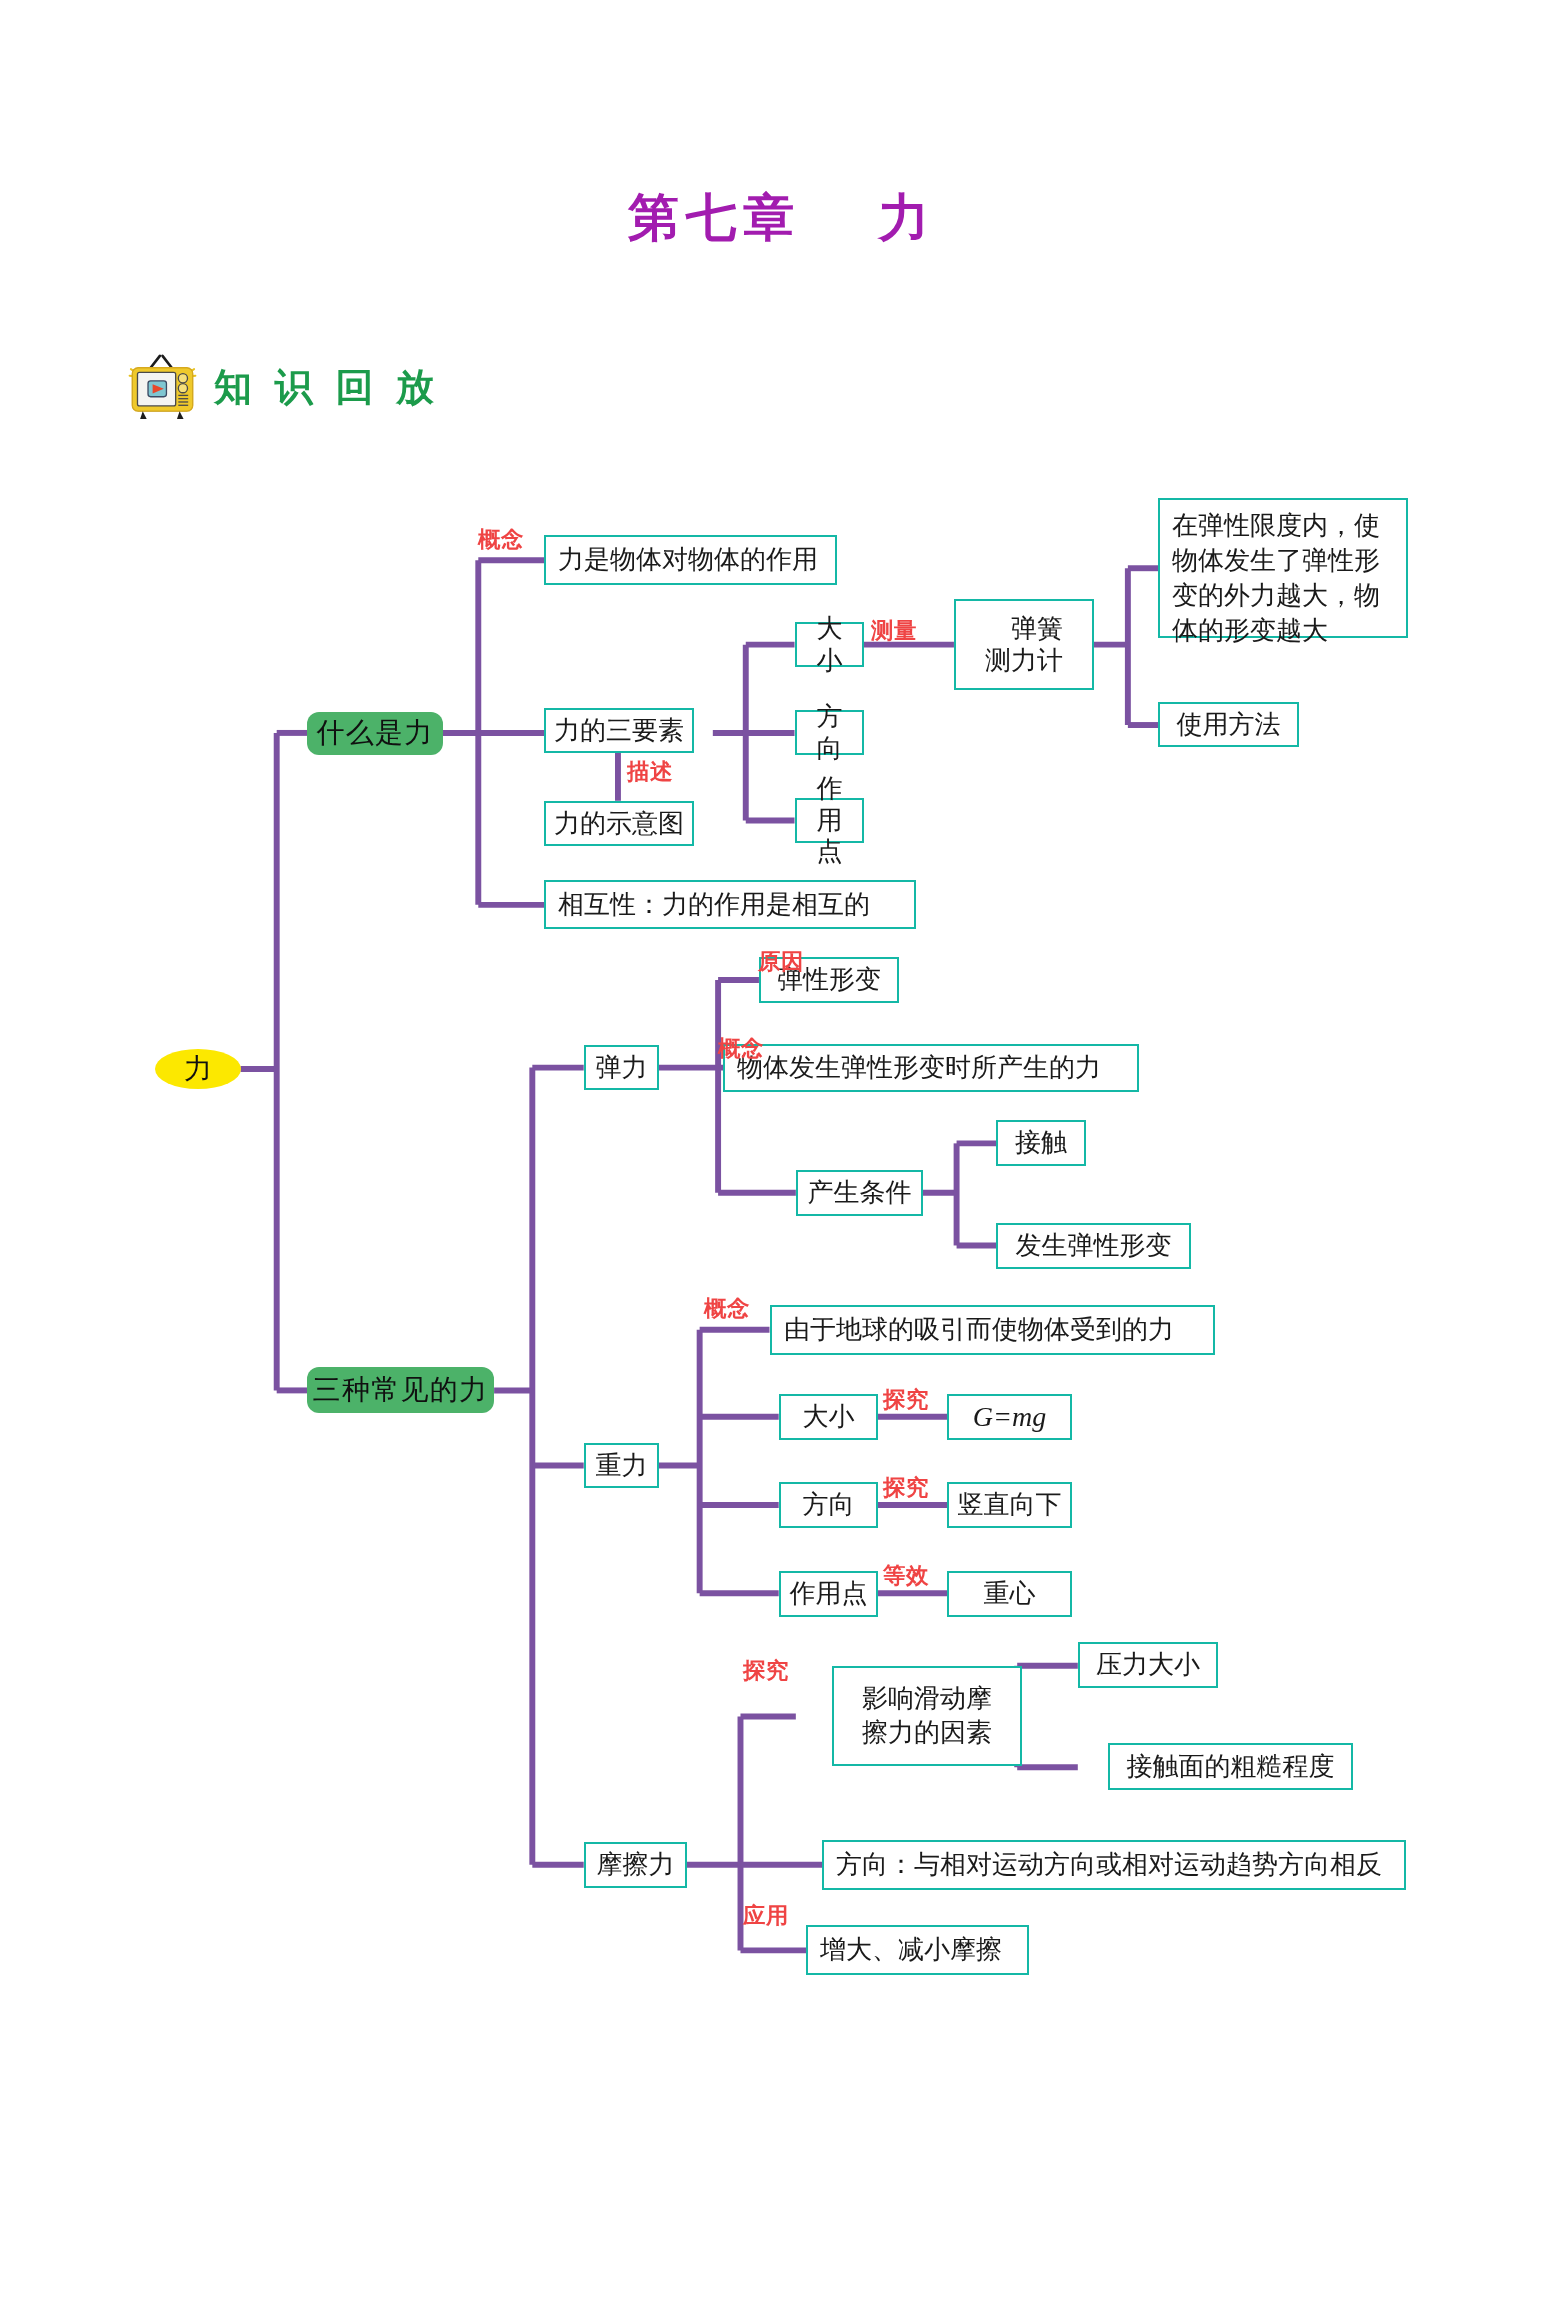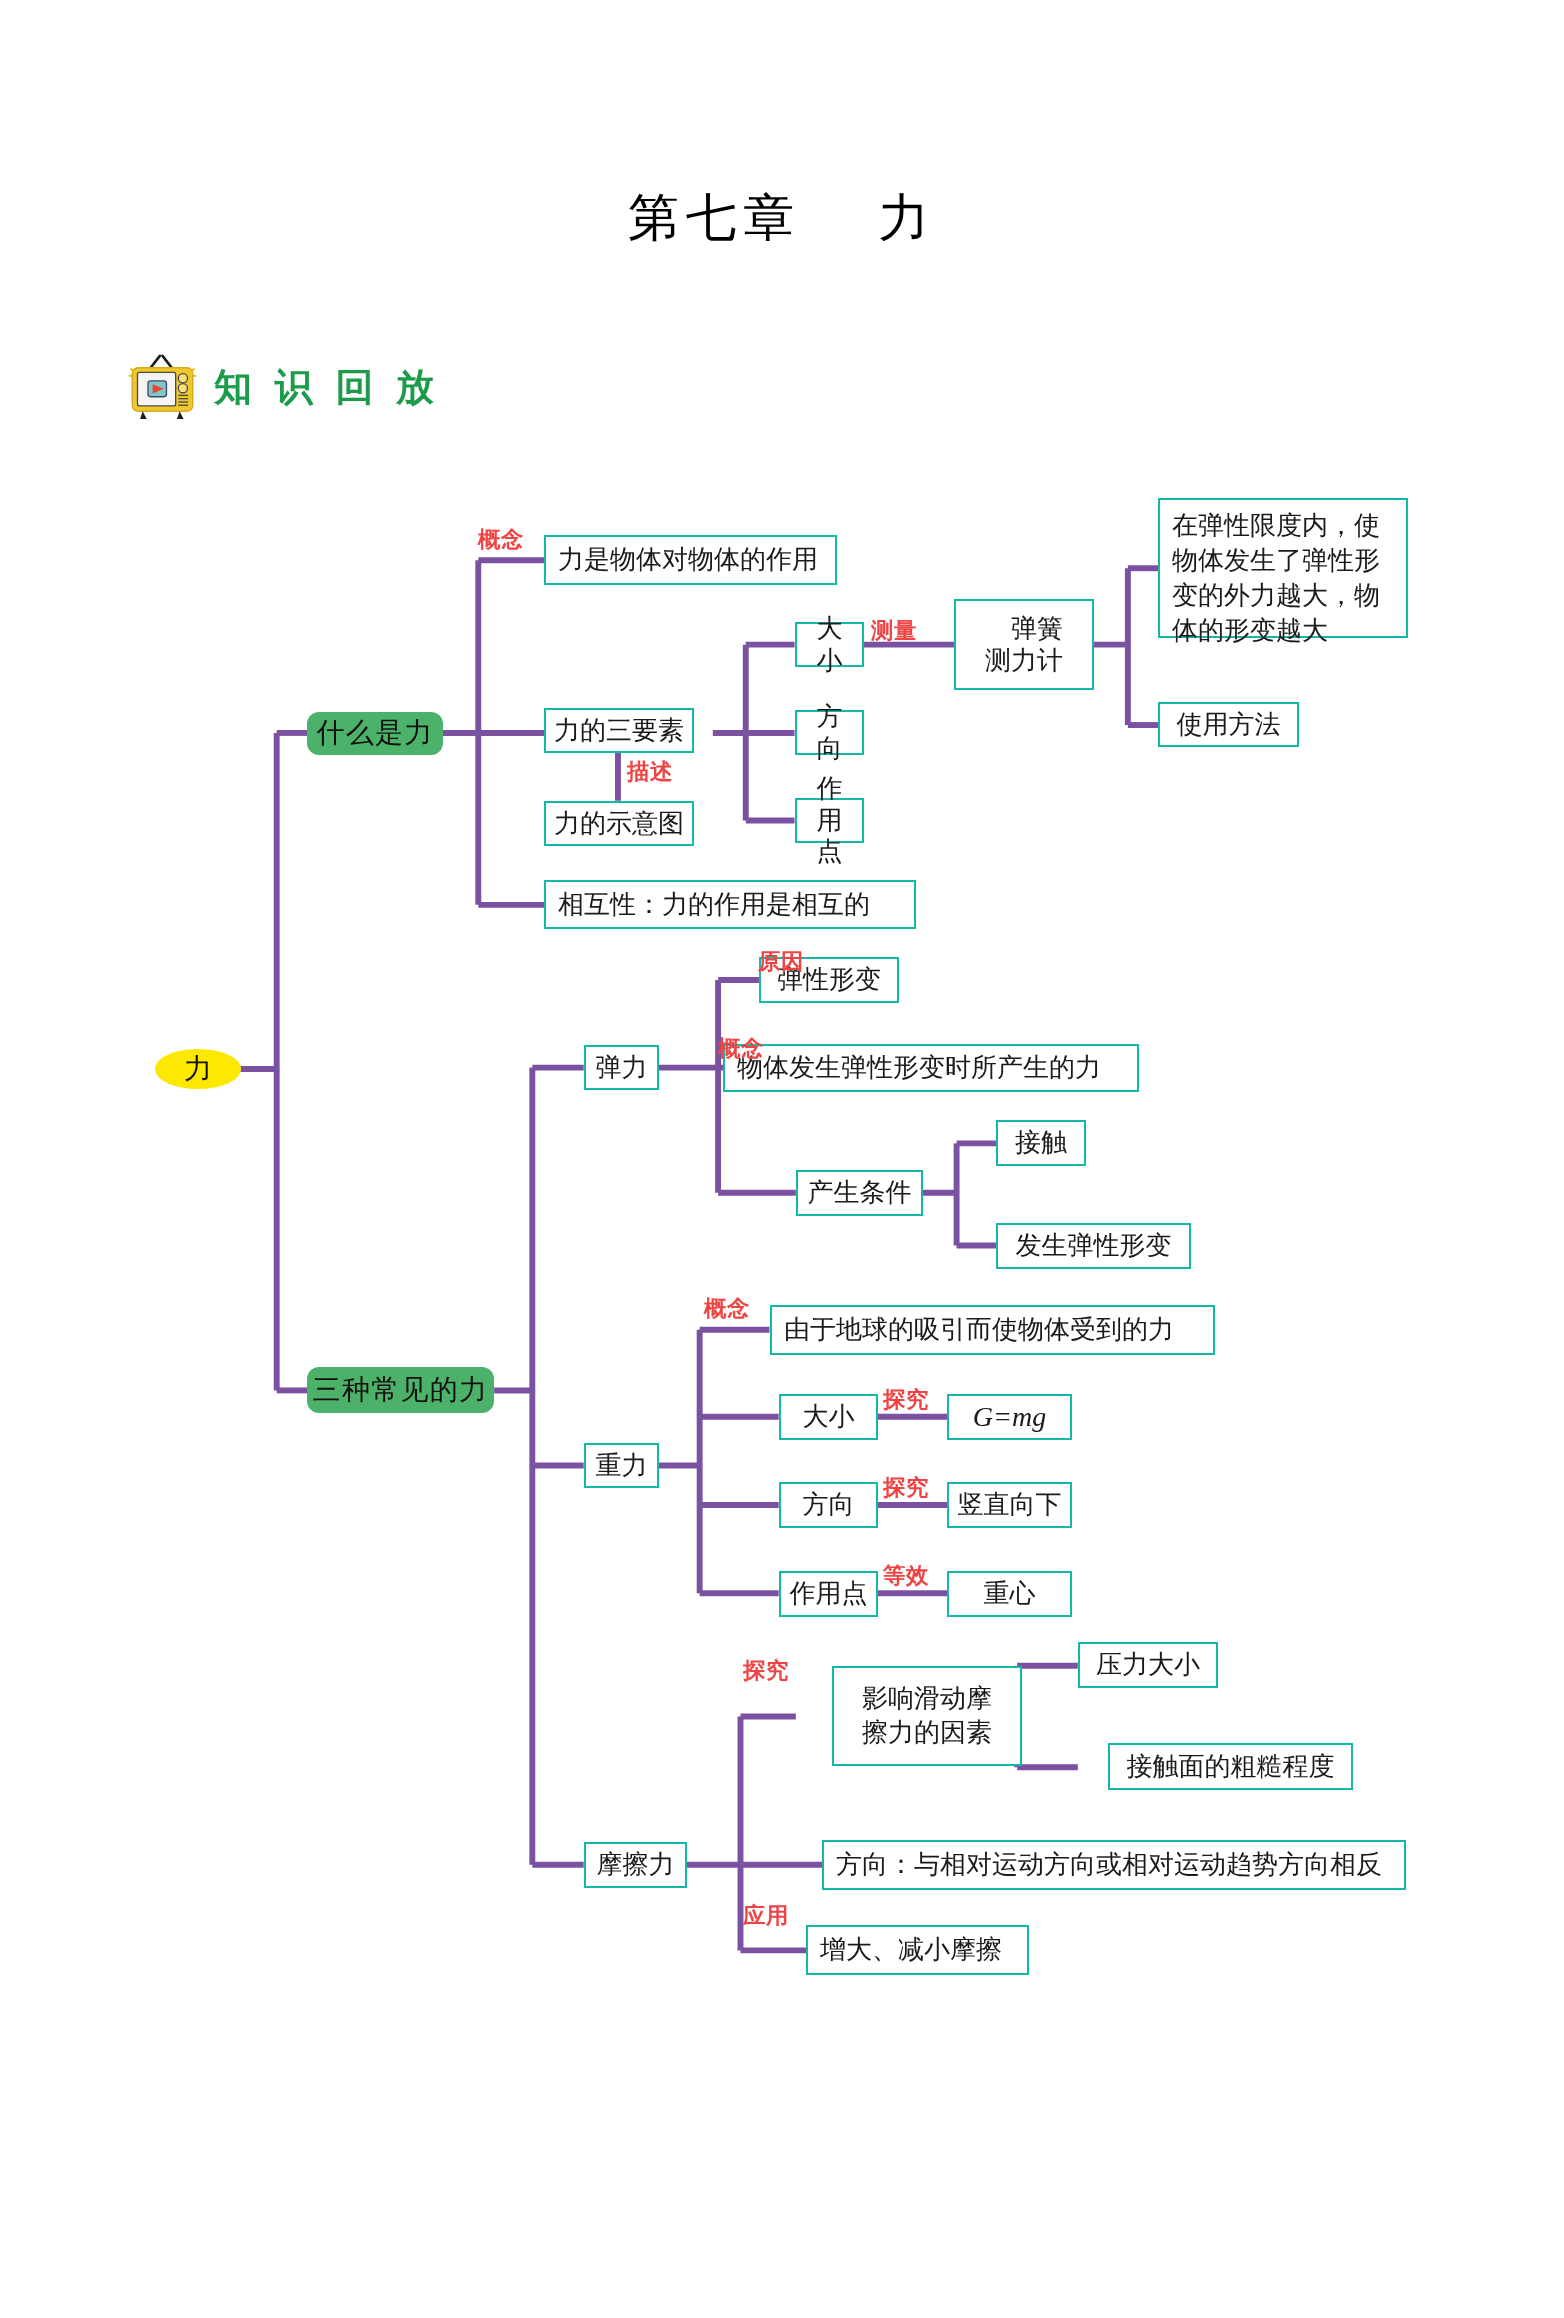--- a/index.html
+++ b/index.html
@@ -17,22 +17,22 @@
   }
 
   
   #title{
     position:absolute;
     left:0; top:184px;
     width:1564px;
     text-align:center;
     font-size:51px;
     letter-spacing:6.6px;
-    font-weight:400;
-    color:#000000;
+    font-weight:700;
+    color:#a21caf;
     white-space:pre;
   }
 
   
   #section-header{
     position:absolute;
     left:123px; top:353px;
     display:flex;
     align-items:center;
     gap:12px;

